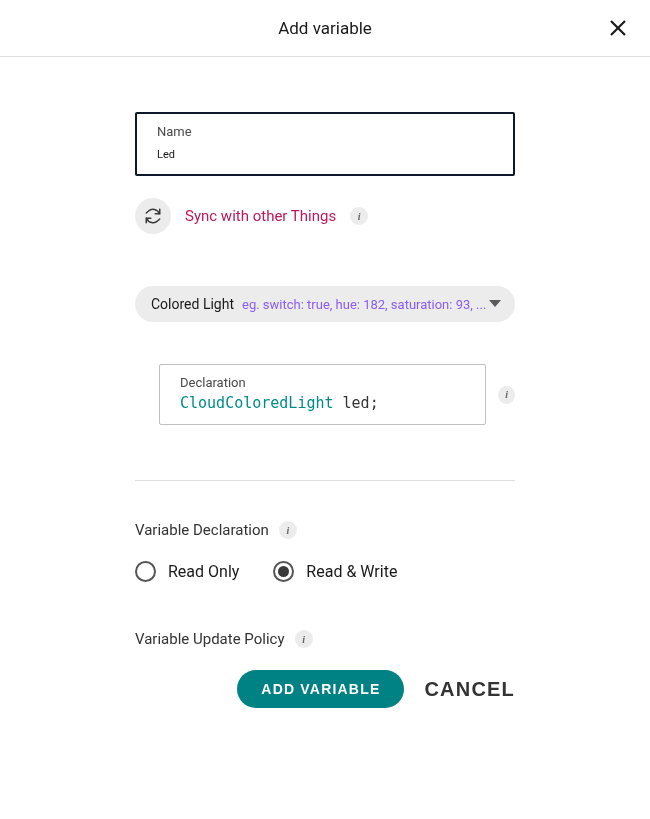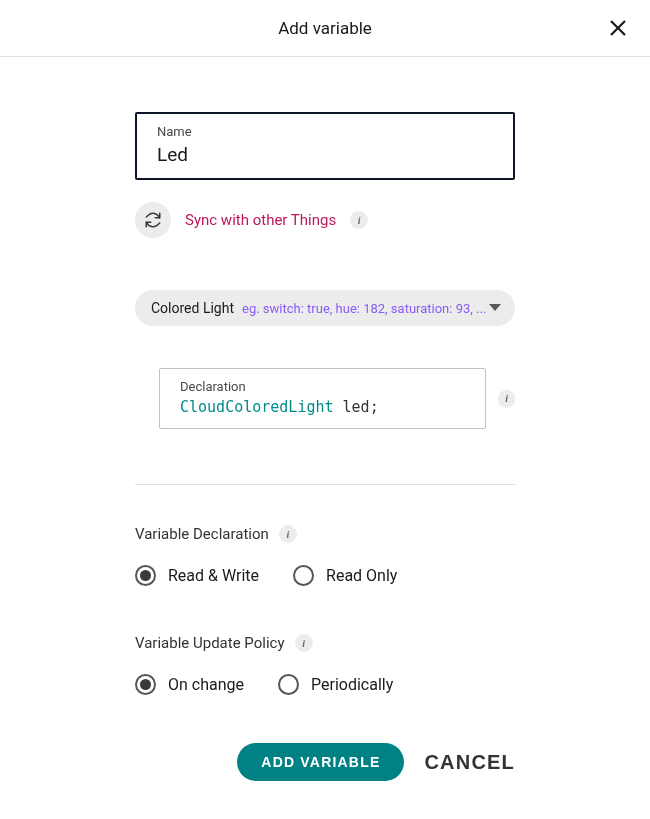--- a/index.html
+++ b/index.html
@@ -49,21 +49,21 @@
       border-radius: 2px;
       padding: 10px 20px 12px 20px;
       margin-bottom: 22px;
     }
     .field-label {
       font-size: 13px;
       color: #4a4a4a;
       margin-bottom: 4px;
     }
     .field-value {
-      font-size: 19px;
+      font-size: 11px;
       color: #1a1a1a;
       border: none;
       outline: none;
       width: 100%;
       font-family: inherit;
     }
     .sync-row {
       display: flex;
       align-items: center;
       gap: 14px;
@@ -286,43 +286,33 @@
 
   <hr class="divider">
 
   <div class="section-label-row">
     <span class="section-label">Variable Declaration</span>
     <span class="info-icon">i</span>
   </div>
 
   <div class="radio-row">
     <div class="radio-option">
+      <div class="radio-circle"></div>
+      <span class="radio-label">Read Only</span>
+    </div>
+    <div class="radio-option">
       <div class="radio-circle selected"></div>
       <span class="radio-label">Read &amp; Write</span>
     </div>
-    <div class="radio-option">
-      <div class="radio-circle"></div>
-      <span class="radio-label">Read Only</span>
-    </div>
   </div>
 
   <div class="section-label-row">
     <span class="section-label">Variable Update Policy</span>
     <span class="info-icon">i</span>
   </div>
 
-  <div class="radio-row">
-    <div class="radio-option">
-      <div class="radio-circle selected"></div>
-      <span class="radio-label">On change</span>
-    </div>
-    <div class="radio-option">
-      <div class="radio-circle"></div>
-      <span class="radio-label">Periodically</span>
-    </div>
-  </div>
 
   <div class="button-row">
     <button class="primary-btn">ADD VARIABLE</button>
     <button class="secondary-btn">CANCEL</button>
   </div>
 
 </div>
 
 </body></html>

